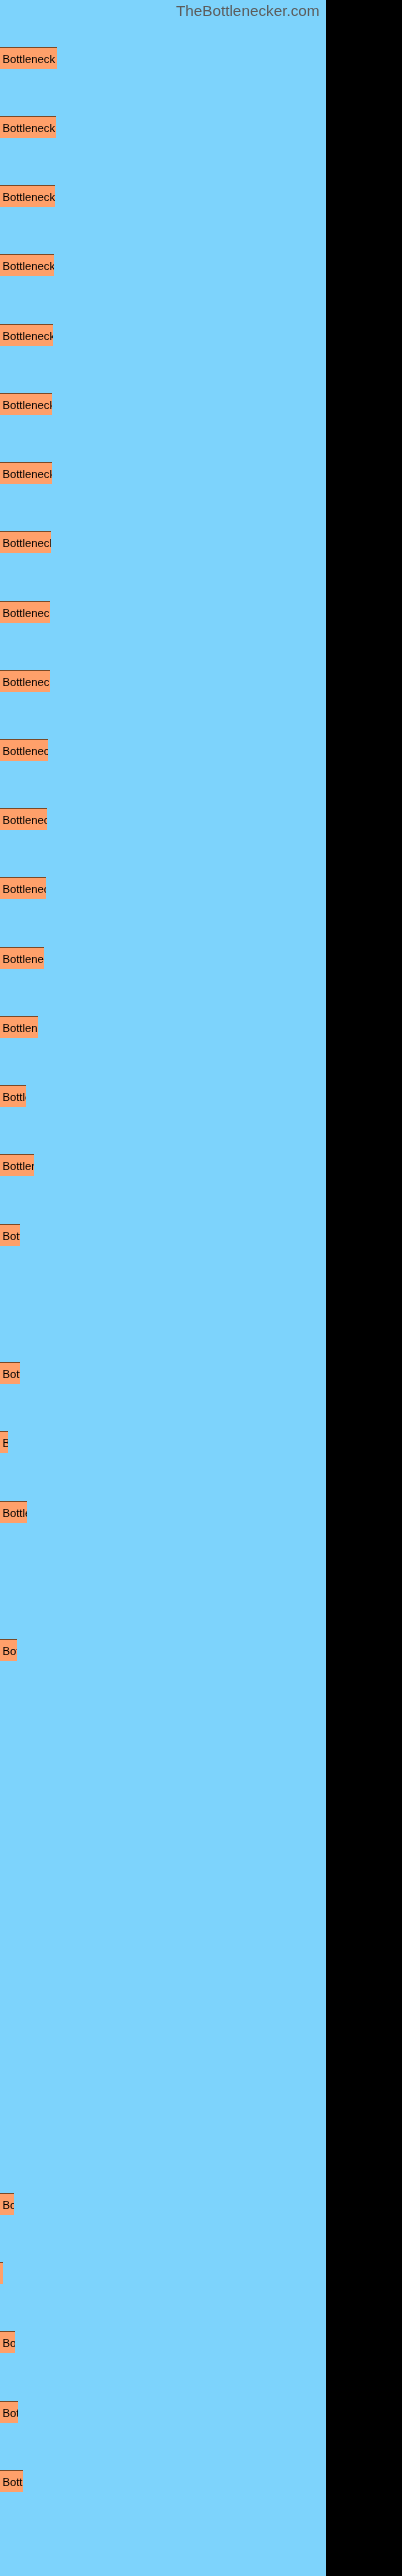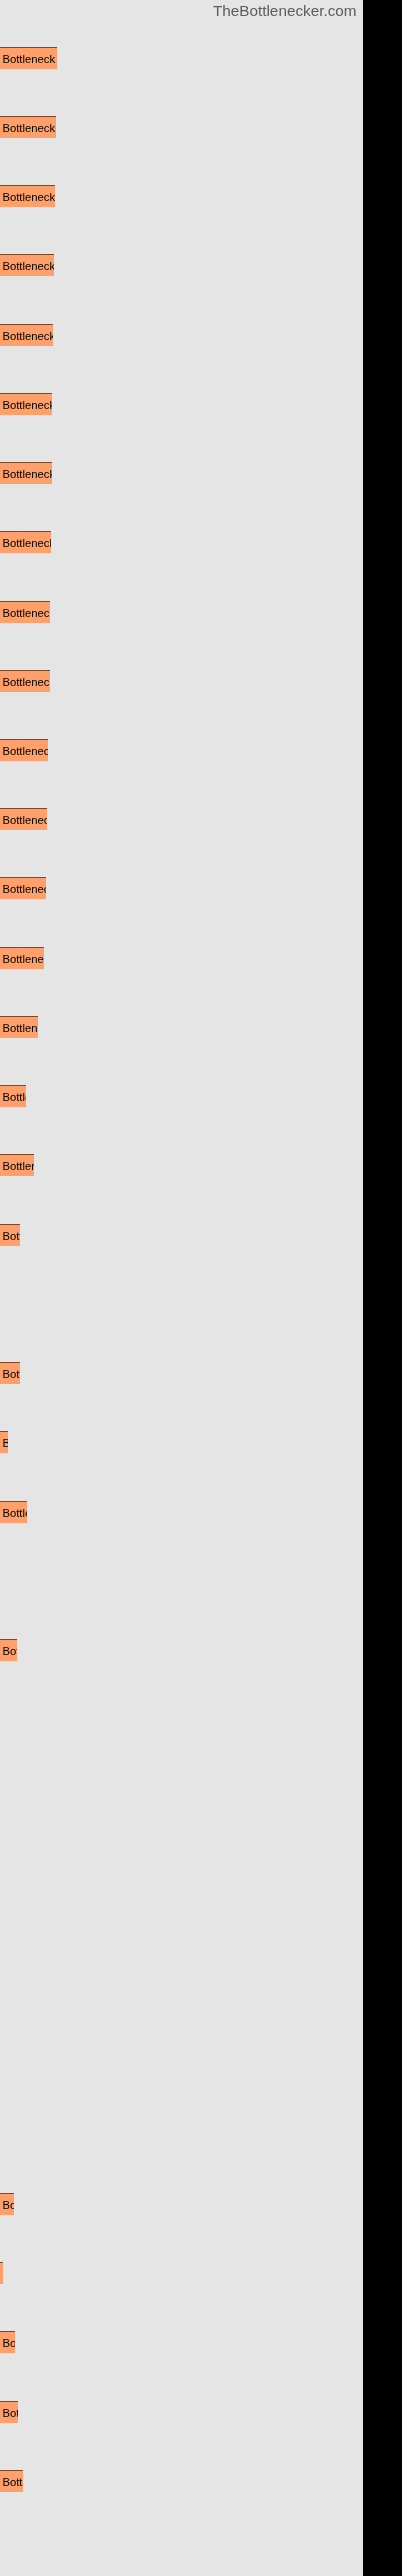--- a/index.html
+++ b/index.html
@@ -11,23 +11,23 @@
     width: 403px;
     height: 2576px;
     position: relative;
     font-family: "Liberation Sans", sans-serif;
     overflow: hidden;
   }
   #chart-root {
     position: absolute;
     left: 0;
     top: 0;
-    width: 363px;
+    width: 326px;
     height: 2576px;
-    background: #e5e5e5;
+    background: #7dd3fc;
   }
   .watermark {
     position: absolute;
     right: 6.4px;
     top: 1.6px;
     font-family: "Liberation Sans", sans-serif;
     font-size: 15.3px;
     color: #5c5c5c;
     letter-spacing: 0px;
     white-space: nowrap;

